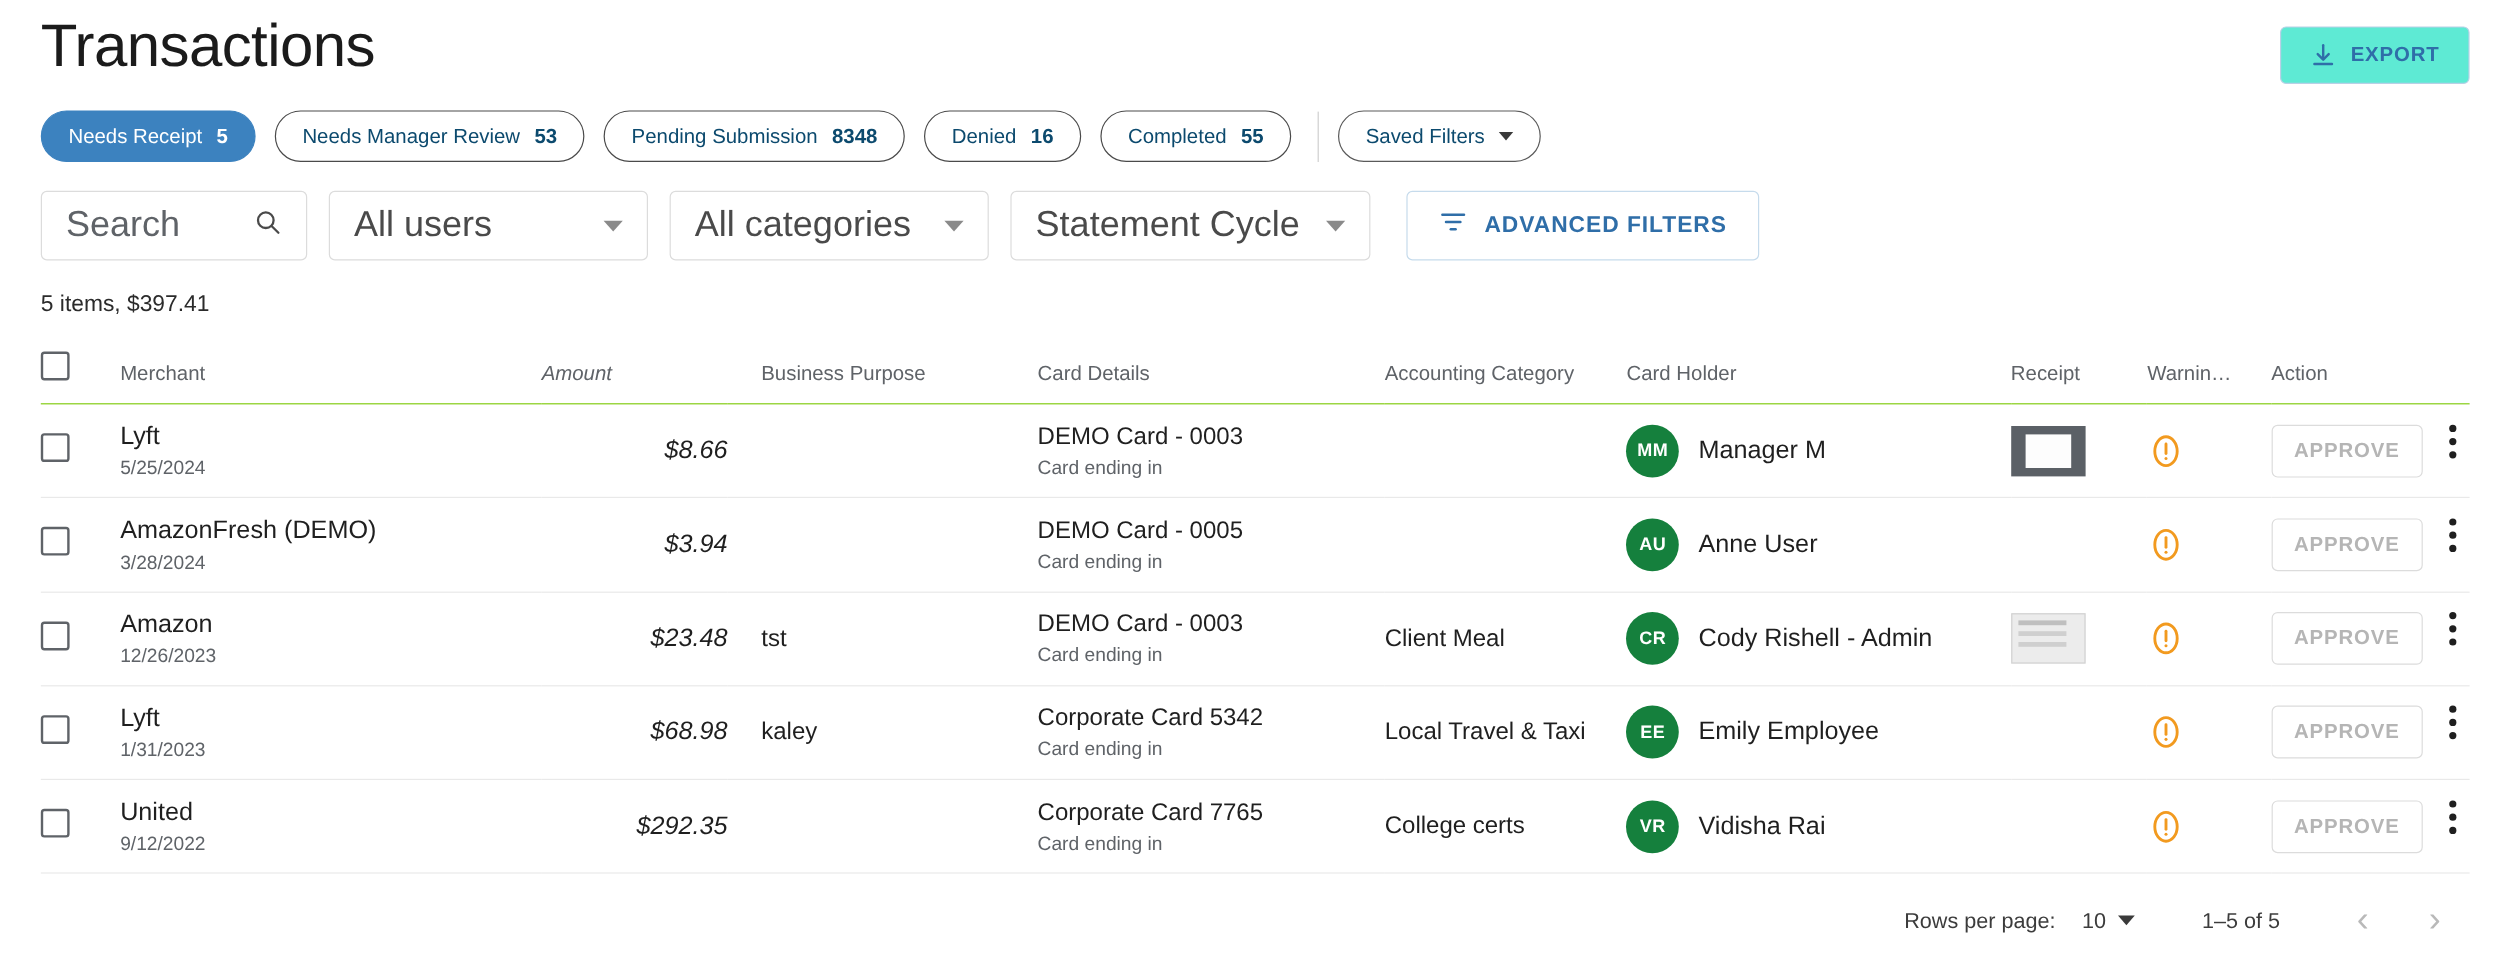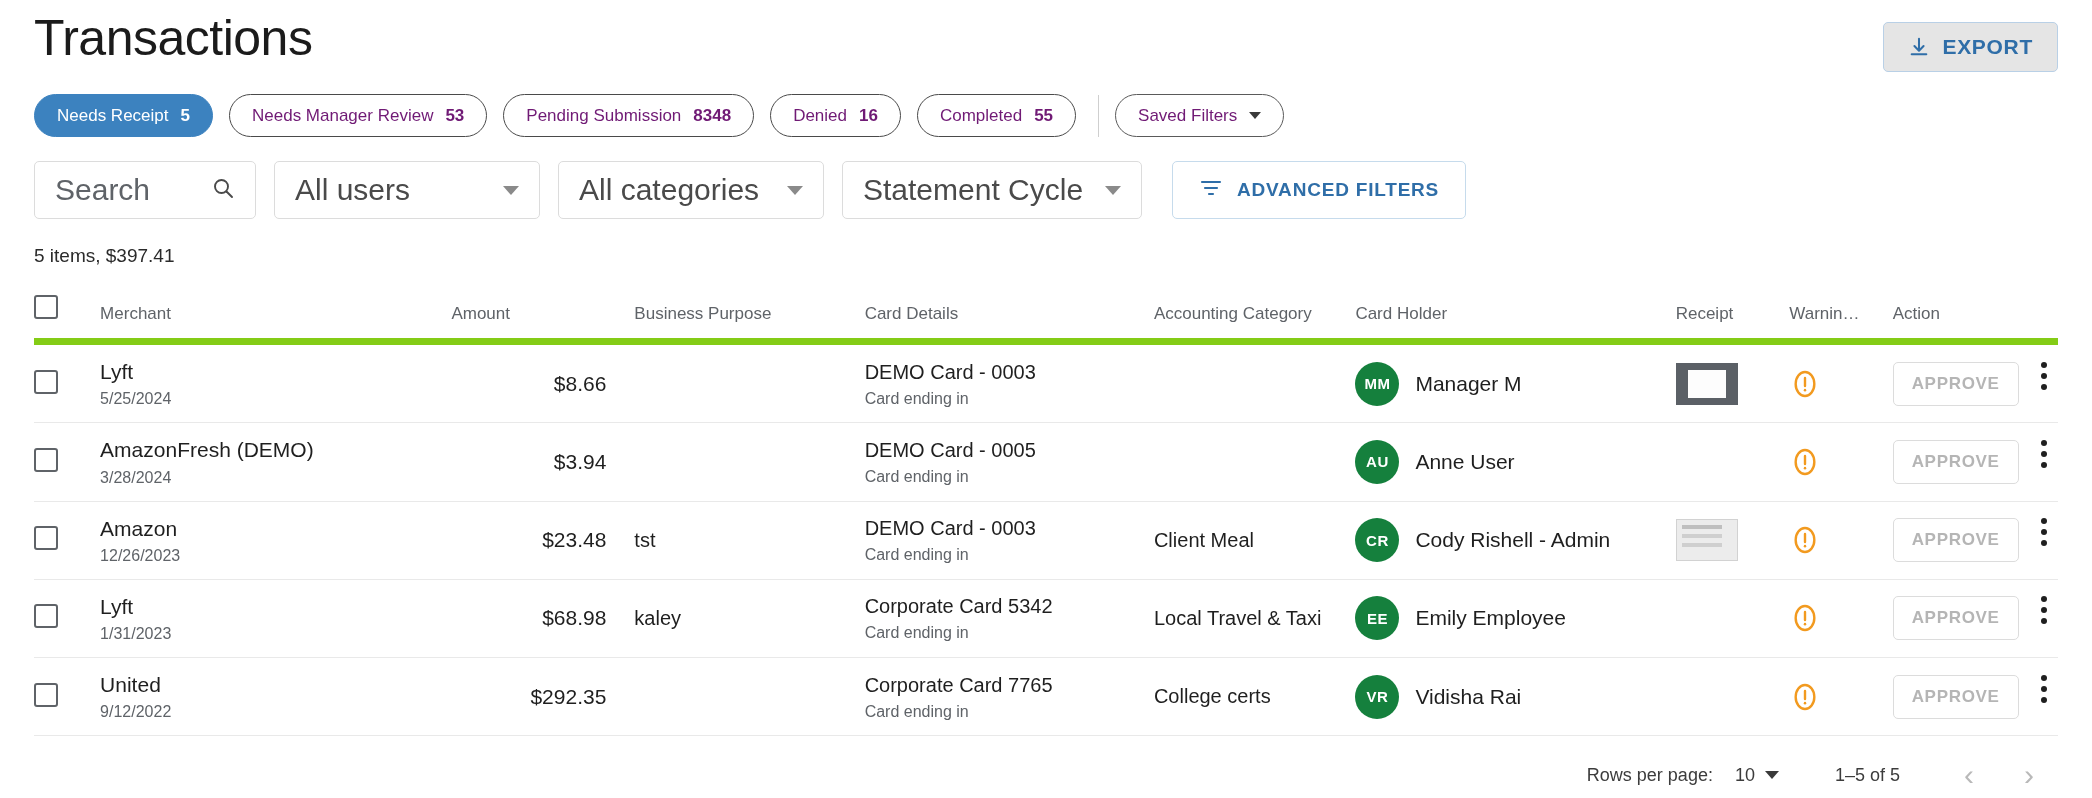--- a/index.html
+++ b/index.html
@@ -18,35 +18,35 @@
     display: flex; align-items: flex-start; justify-content: space-between;
     padding-top: 10px;
   }
   .page-title {
     font-size: 50px; font-weight: 400; letter-spacing: -0.5px;
     line-height: 1.15; color: #1b1b1b; margin: 0;
   }
   .export-btn {
     display: inline-flex; align-items: center; gap: 12px;
     border: 1px solid #b9d0e6; border-radius: 5px;
-    background: #e5e5e5; color: #2f6ea8;
-    font-size: 21px; font-weight: 700; letter-spacing: 0.7px;
+    background: #5eead4; color: #2f6ea8;
+    font-size: 17px; font-weight: 700; letter-spacing: 0.7px;
     padding: 12px 24px; margin-top: 12px; cursor: pointer;
     white-space: nowrap;
     margin-left: 20px;
   }
   .export-btn svg { display:block; }
 
   
   .chips { display: flex; align-items: center; gap: 0; margin-top: 22px; }
   .chip {
     display: inline-flex; align-items: center; gap: 12px;
     border: 1px solid #4a4a4a; border-radius: 22px;
     height: 43px; padding: 0 22px;
-    font-size: 17px; color: #701a75; background: #fff;
+    font-size: 17px; color: #0c4a6e; background: #fff;
     margin-right: 16px; cursor: pointer; white-space: nowrap;
   }
   .chip .cnt { font-weight: 700; }
   .chip.active {
     background: #3c82bf; border-color: #3c82bf; color: #fff;
   }
   .chip-sep {
     width: 1px; height: 42px; background: #cfcfcf; margin: 0 16px 0 6px;
   }
   .chip.saved { border-color: #5a5a5a; }
@@ -82,30 +82,30 @@
   }
 
   
   .summary { margin-top: 26px; font-size: 19px; color: #2b2b2b; }
 
   
   table.tx { width: 100%; border-collapse: collapse; margin-top: 18px; table-layout: fixed; }
   table.tx th {
     font-size: 17px; font-weight: 400; color: #5f6368;
     text-align: left; padding: 10px 0 14px 0; vertical-align: bottom;
-    border-bottom: 7px solid #84cc16;
+    border-bottom: 1px solid #84cc16;
   }
   table.tx td {
     padding: 14px 0; border-bottom: 1px solid #e9e9e9; vertical-align: middle;
   }
   tr.row:last-child td { border-bottom: 1px solid #e9e9e9; }
 
   .col-chk    { width: 64px; }
   .col-merch  { width: 340px; }
-  .col-amt    { width: 150px; text-align: right; }
+  .col-amt    { width: 150px; text-align: right; font-style: italic; }
   .col-bp     { width: 250px; padding-left: 28px !important; }
   .col-card   { width: 280px; }
   .col-acct   { width: 195px; }
   .col-holder { width: 310px; }
   .col-rcpt   { width: 110px; }
   .col-warn   { width: 100px; }
   .col-act    { width: 160px; }
 
   th.col-amt { text-align: right; }
   th.col-bp { padding-left: 28px; }

